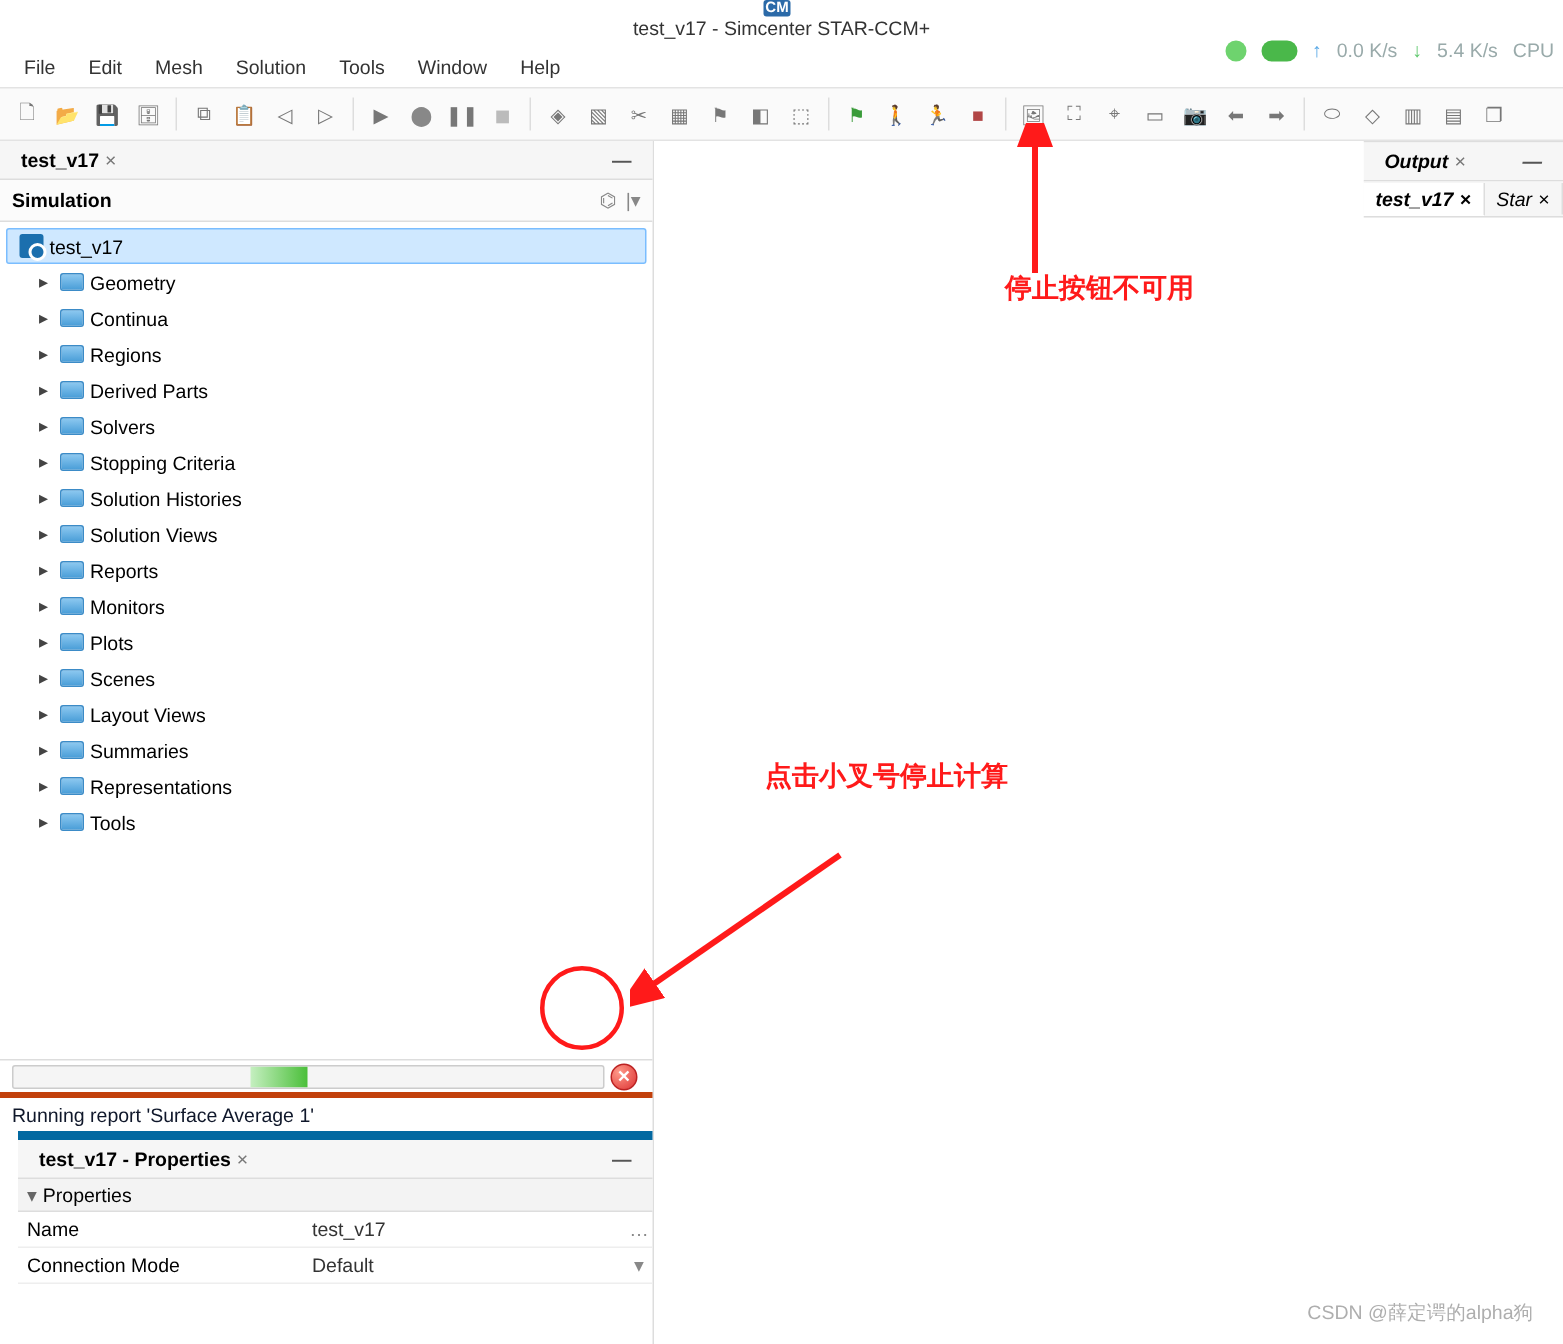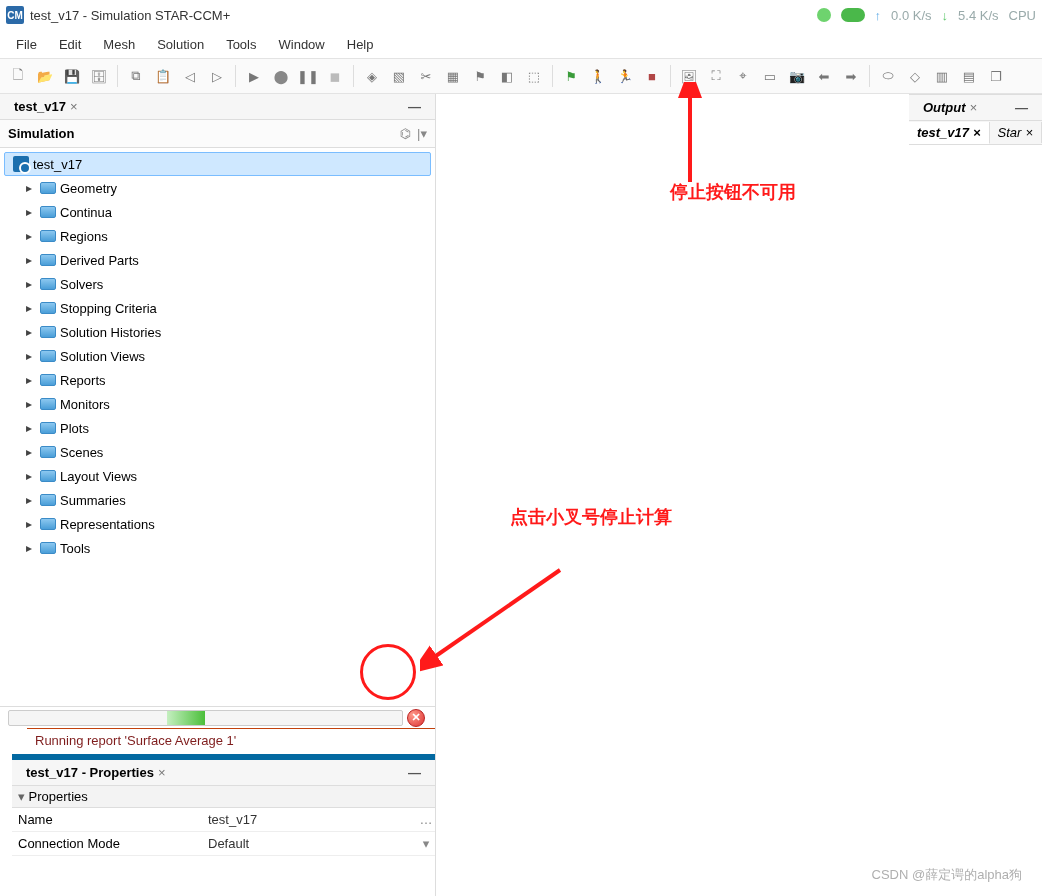--- a/index.html
+++ b/index.html
@@ -1,17 +1,17 @@
 <!DOCTYPE html>
 <html><head>
 <meta charset="utf-8">
 <style>
 * { box-sizing: border-box; margin: 0; padding: 0; font-family: "Segoe UI", Tahoma, sans-serif; font-size: 13px; }
 body { width: 1042px; height: 896px; background: #fff; overflow: hidden; position: relative; }
-.titlebar { height: 30px; display: flex; align-items: center; padding: 0 6px; background: #fff; color: #333; }
+.titlebar { height: 30px; display: flex; align-items: center; padding: 0 6px; background: #fff; color: #333; flex-direction: column; }
 .titlebar .app-icon { width: 18px; height: 18px; background: #2b6aa8; color: #fff; font-size: 10px; font-weight: bold; display: flex; align-items: center; justify-content: center; border-radius: 2px; margin-right: 6px; }
 .titlebar .network { margin-left: auto; display: flex; gap: 10px; font-size: 12px; color: #9aa; align-items: center; }
 .net-dot { width: 14px; height: 14px; border-radius: 50%; }
 .menubar { height: 28px; display: flex; align-items: center; gap: 2px; padding: 0 6px; color: #333; }
 .menubar span { padding: 4px 10px; cursor: pointer; }
 .toolbar { height: 36px; border-top: 1px solid #e3e3e3; border-bottom: 1px solid #e3e3e3; display: flex; align-items: center; padding: 0 6px; gap: 3px; background: #fafafa; }
 .tbtn { width: 24px; height: 24px; display: flex; align-items: center; justify-content: center; border: 1px solid transparent; border-radius: 2px; color: #777; cursor: pointer; }
 .tsep { width: 1px; height: 22px; background: #ddd; margin: 0 3px; }
 .workspace { display: flex; height: calc(100% - 94px); }
 .left-col { width: 436px; border-right: 1px solid #ddd; display: flex; flex-direction: column; }
@@ -27,21 +27,21 @@
 .node .arrow { width: 10px; color: #444; font-size: 12px; }
 .node.child { padding-left: 22px; }
 .node.sel { background: #cfe8ff; border: 1px solid #7abdff; border-radius: 2px; }
 .folder-ic { width: 16px; height: 12px; background: linear-gradient(#8cc8f0,#4a9ed8); border-radius: 2px; border: 1px solid #3b8bc7; }
 .sim-ic { width: 16px; height: 16px; background: #1b6fae; border-radius: 2px; position: relative; }
 .sim-ic::after { content: ""; position: absolute; right: -2px; bottom: -2px; width: 8px; height: 8px; border: 2px solid #fff; border-radius: 50%; background: #1b6fae; }
 .progress-row { height: 22px; display: flex; align-items: center; border-top: 1px solid #ddd; position: relative; }
 .progress { flex: 1; height: 16px; border: 1px solid #ccc; margin: 0 4px 0 8px; background: #f5f5f5; border-radius: 2px; position: relative; overflow: hidden; }
 .progress .bar { position: absolute; left: 158px; top: 0; height: 100%; width: 38px; background: linear-gradient(to right,#c5efc0,#4bbf3a); }
 .cancel-btn { width: 18px; height: 18px; border-radius: 50%; background: radial-gradient(circle at 30% 30%, #ff9a8a, #d33); display: flex; align-items: center; justify-content: center; color: #fff; font-size: 11px; font-weight: bold; margin-right: 10px; cursor: pointer; border: 1px solid #b22; }
-.status { height: 26px; padding: 4px 8px; color: #7f1d1d; border-top: 1px solid #c2410c; margin-left: 27px; }
+.status { height: 26px; padding: 4px 8px; color: #0f172a; border-top: 4px solid #c2410c; }
 .props-panel { border-top: 6px solid #0369a1; margin-left: 12px; }
 .props-head { height: 22px; background: #f3f3f3; border-bottom: 1px solid #ddd; display: flex; align-items: center; padding: 0 6px; }
 .props-head .caret { margin-right: 4px; color: #666; }
 .prop-row { display: flex; align-items: center; height: 24px; border-bottom: 1px solid #eee; }
 .prop-row .k { width: 190px; padding-left: 6px; color: #000000; }
 .prop-row .v { flex: 1; padding-left: 6px; color: #333; position: relative; }
 .prop-row .handle { width: 18px; text-align: center; color: #888; cursor: pointer; }
 .right-col { flex: 1; display: flex; flex-direction: row; font-style: italic; }
 .viewport { flex: 1; background: #fff; position: relative; }
 .output-panel { height: 172px; border-top: 1px solid #ddd; display: flex; flex-direction: column; }
@@ -52,21 +52,21 @@
 .annot { position: absolute; color: #ff1a1a; font-weight: bold; font-size: 18px; text-shadow: 0 0 2px #fff; pointer-events: none; }
 .circle { position: absolute; border: 3px solid #ff1a1a; border-radius: 50%; pointer-events: none; }
 .arrow-ann { position: absolute; pointer-events: none; }
 .watermark { position: absolute; right: 20px; bottom: 12px; color: rgba(120,120,120,.6); font-size: 13px; pointer-events: none; }
 </style>
 </head>
 <body>
 
 <div class="titlebar">
   <div class="app-icon">CM</div>
-  <span>test_v17 - Simulation STAR-CCM+</span>
+  <span>test_v17 - Simcenter STAR-CCM+</span>
   <div class="network">
     <span class="net-dot" style="background:#6ed36e"></span>
     <span class="net-dot" style="background:#4ab84a;width:24px;border-radius:8px"></span>
     <span style="color:#5aa9e6">↑</span>
     <span>0.0 K/s</span>
     <span style="color:#5cc76a">↓</span>
     <span>5.4 K/s</span>
     <span>CPU</span>
   </div>
 </div>

